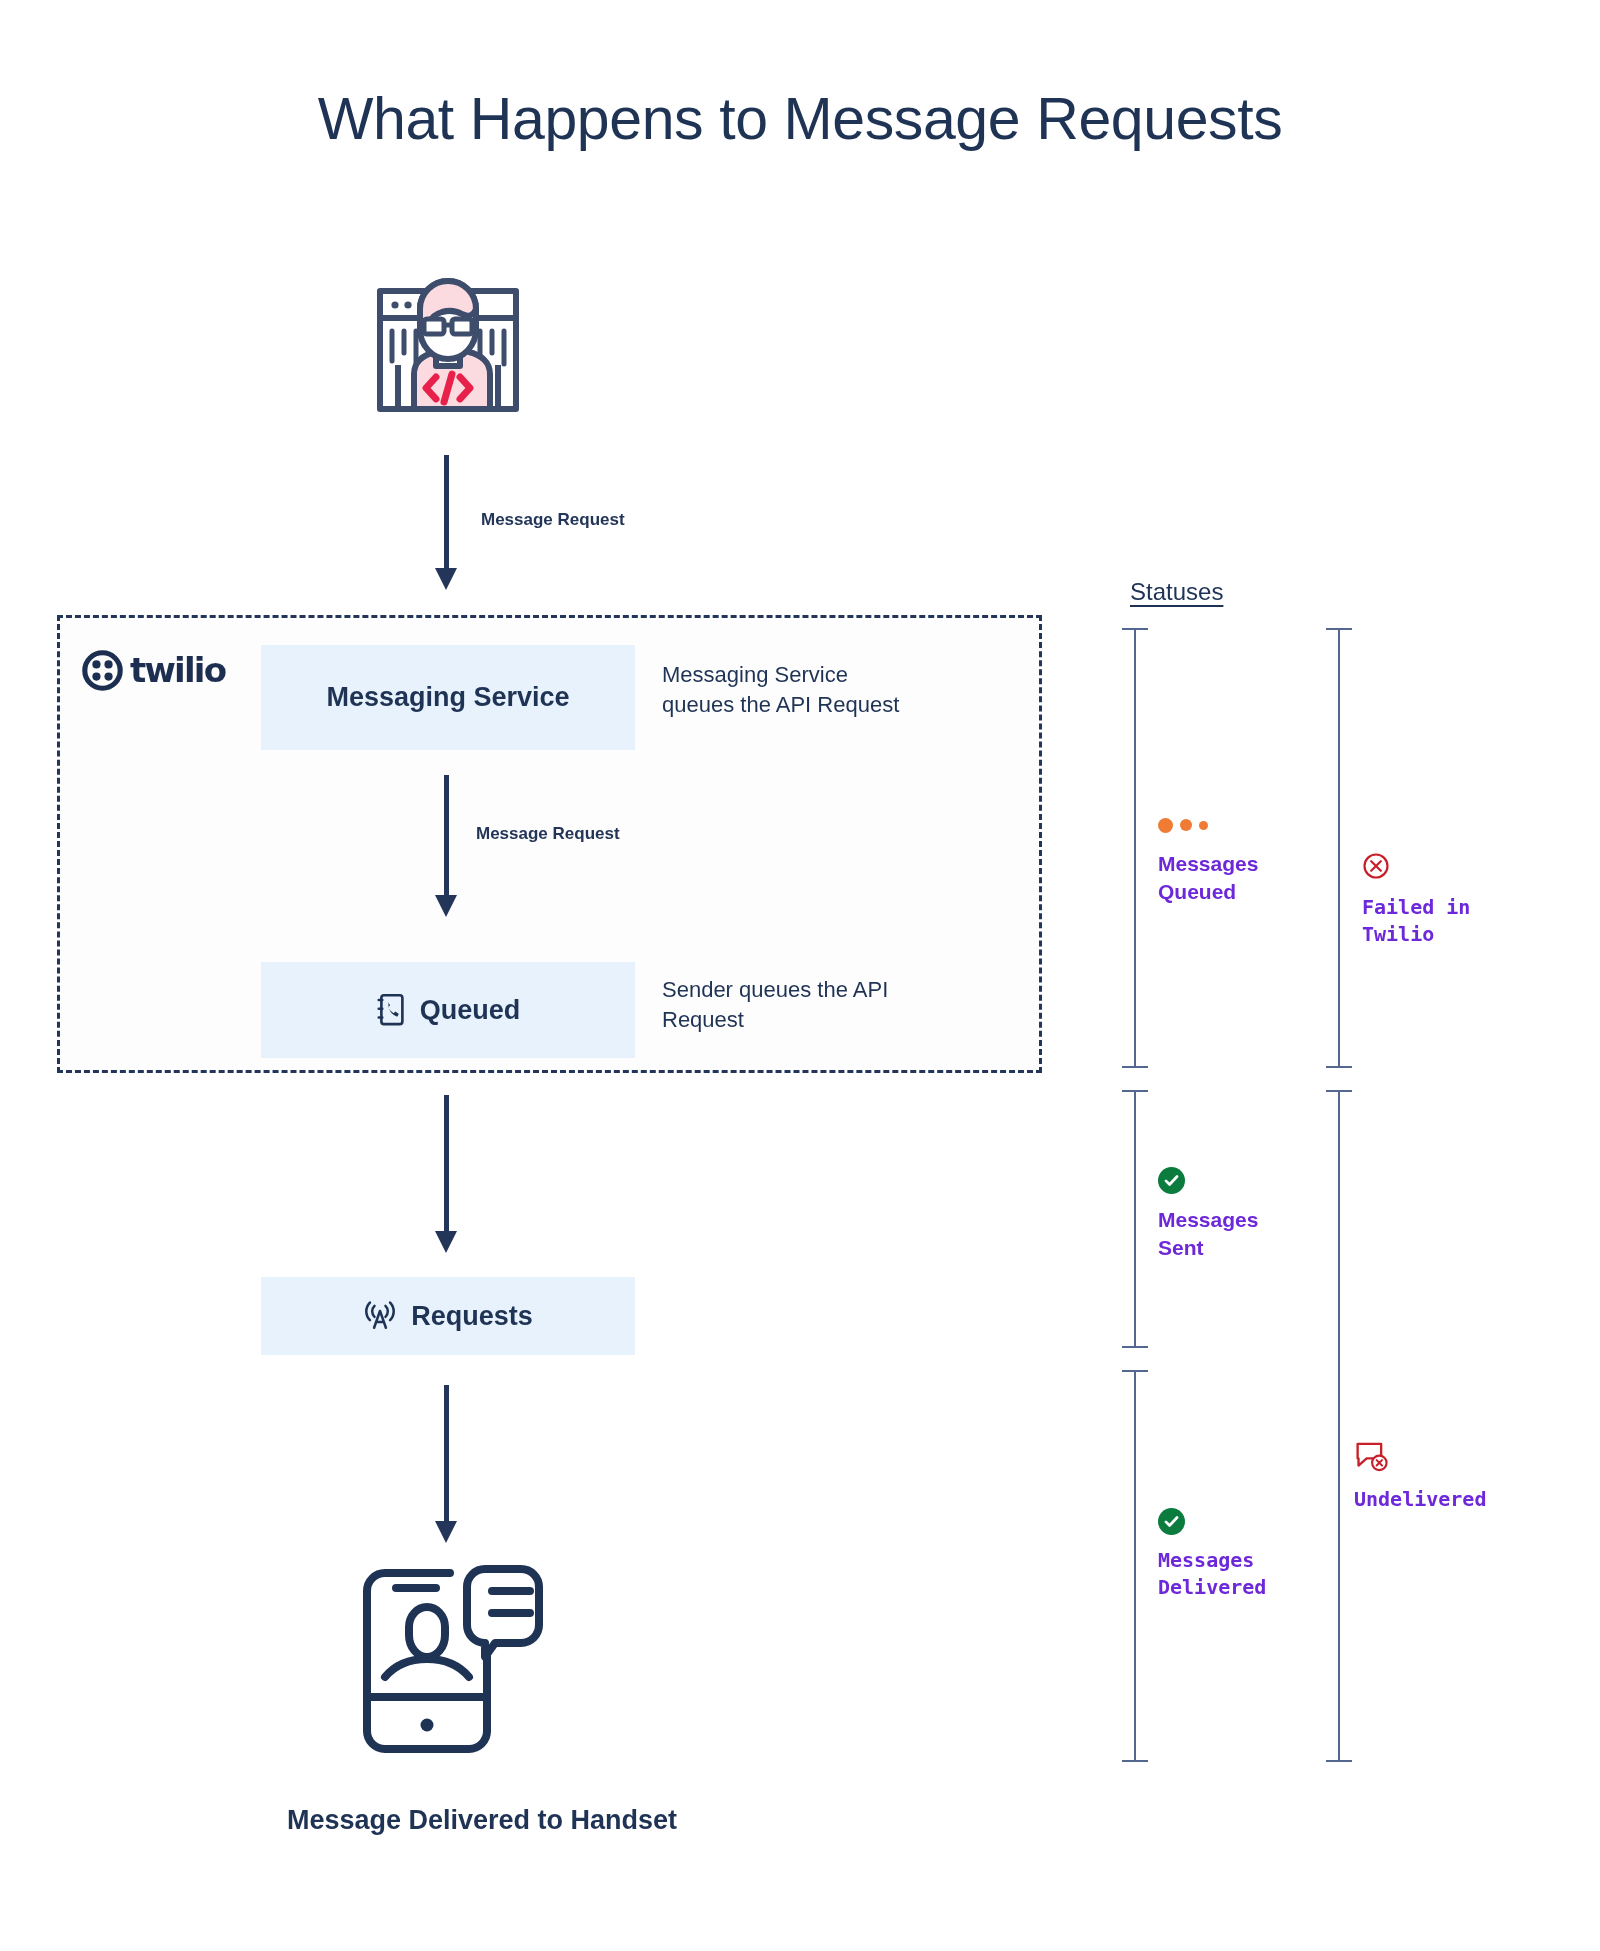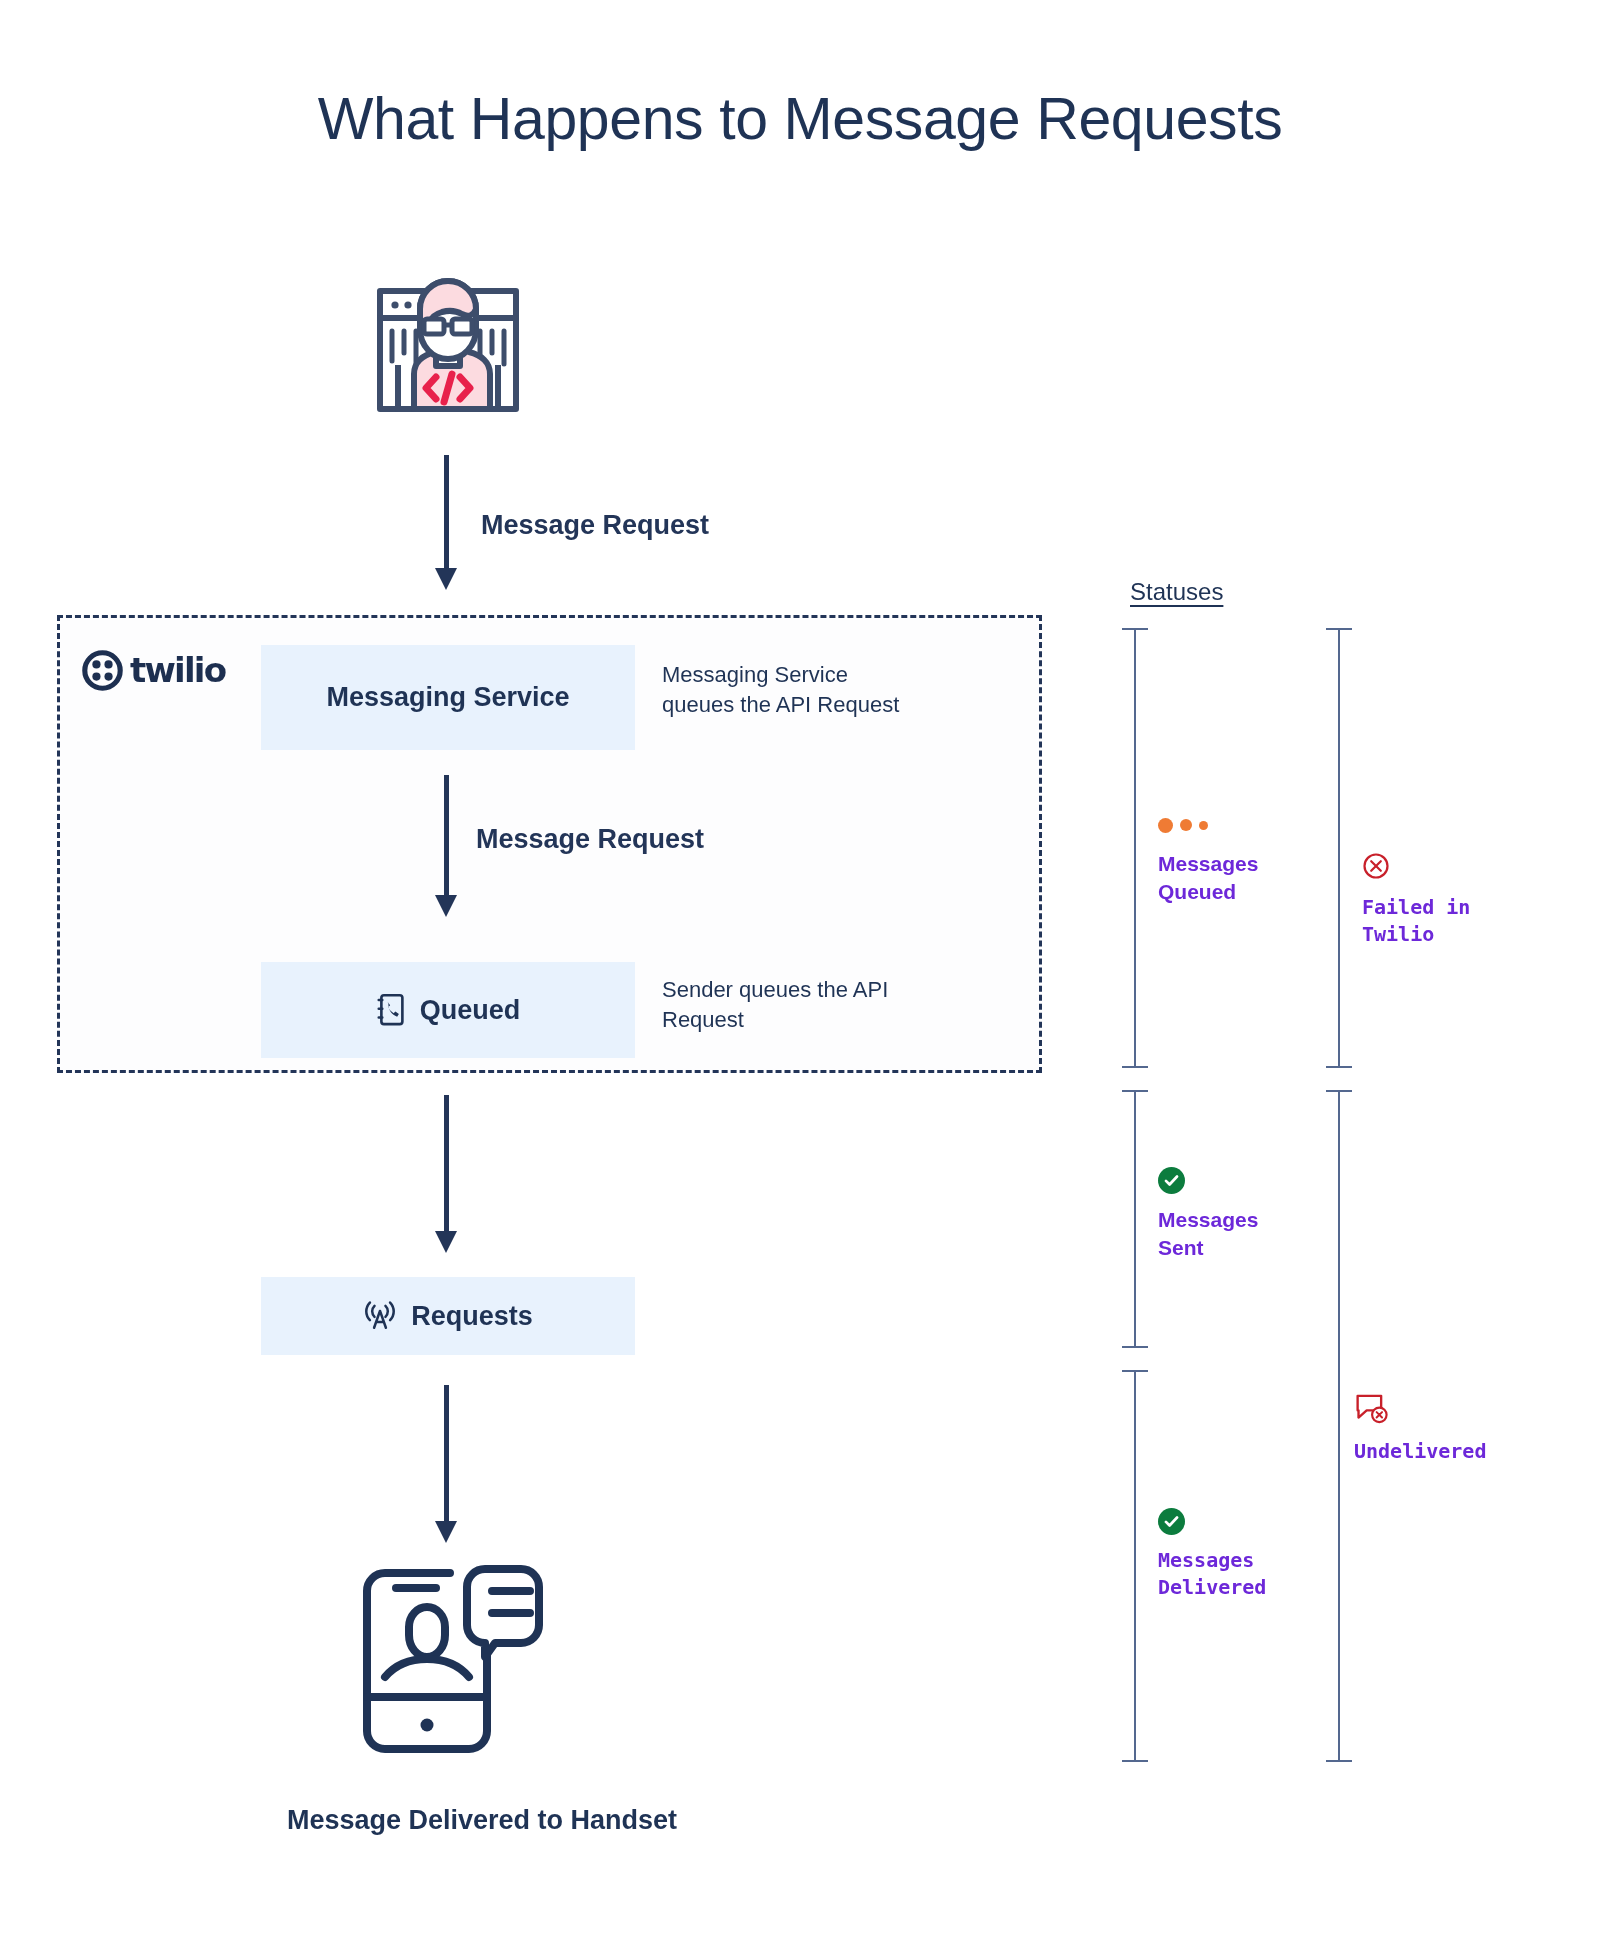--- a/index.html
+++ b/index.html
@@ -31,21 +31,21 @@
   .arrow{position:absolute;}
   .arrow .shaft{position:absolute;left:0;top:0;width:5px;background:#233558;}
   .arrow .head{
     position:absolute;left:-9px;width:0;height:0;
     border-left:11.5px solid transparent;
     border-right:11.5px solid transparent;
     border-top:22px solid #233558;
   }
   .arrow-label{
     position:absolute;
-    font-size:27px;font-weight:700;color:#233558;white-space:nowrap;
+    font-size:17px;font-weight:700;color:#233558;white-space:nowrap;
   }
 
   
   .twilio-box{
     position:absolute;left:57px;top:615px;width:985px;height:458px;
     border:3px dashed #233558;
     background:#fdfdfe;
     box-sizing:border-box;
   }
   .twilio-logo{position:absolute;left:82px;top:648px;width:150px;height:44px;display:flex;align-items:center;gap:7px;}
@@ -284,21 +284,21 @@
     <div style="height:30px;">
       <svg viewBox="0 0 28 28" width="28" height="28">
         <circle cx="14" cy="14" r="11.5" fill="none" stroke="#c8202a" stroke-width="2.2"></circle>
         <path d="M9.2 9.2 L18.8 18.8 M18.8 9.2 L9.2 18.8" stroke="#c8202a" stroke-width="2.2" stroke-linecap="round"></path>
       </svg>
     </div>
     <div class="status-label">Failed in
 Twilio</div>
   </div>
 
-  <div class="status-item" style="left:1354px;top:1392px;">
+  <div class="status-item" style="left:1354px;top:1440px;">
     <div style="height:34px;">
       <svg viewBox="0 0 42 36" width="38" height="33">
         <path d="M4 4 h26 v16 h-16 l-9 8 v-8 h-1 z" fill="none" stroke="#c8202a" stroke-width="2.6" stroke-linejoin="round"></path>
         <circle cx="28" cy="25" r="8" fill="#ffffff" stroke="#c8202a" stroke-width="2.4"></circle>
         <path d="M25 22 L31 28 M31 22 L25 28" stroke="#c8202a" stroke-width="2.2" stroke-linecap="round"></path>
       </svg>
     </div>
     <div class="status-label">Undelivered</div>
   </div>
 

